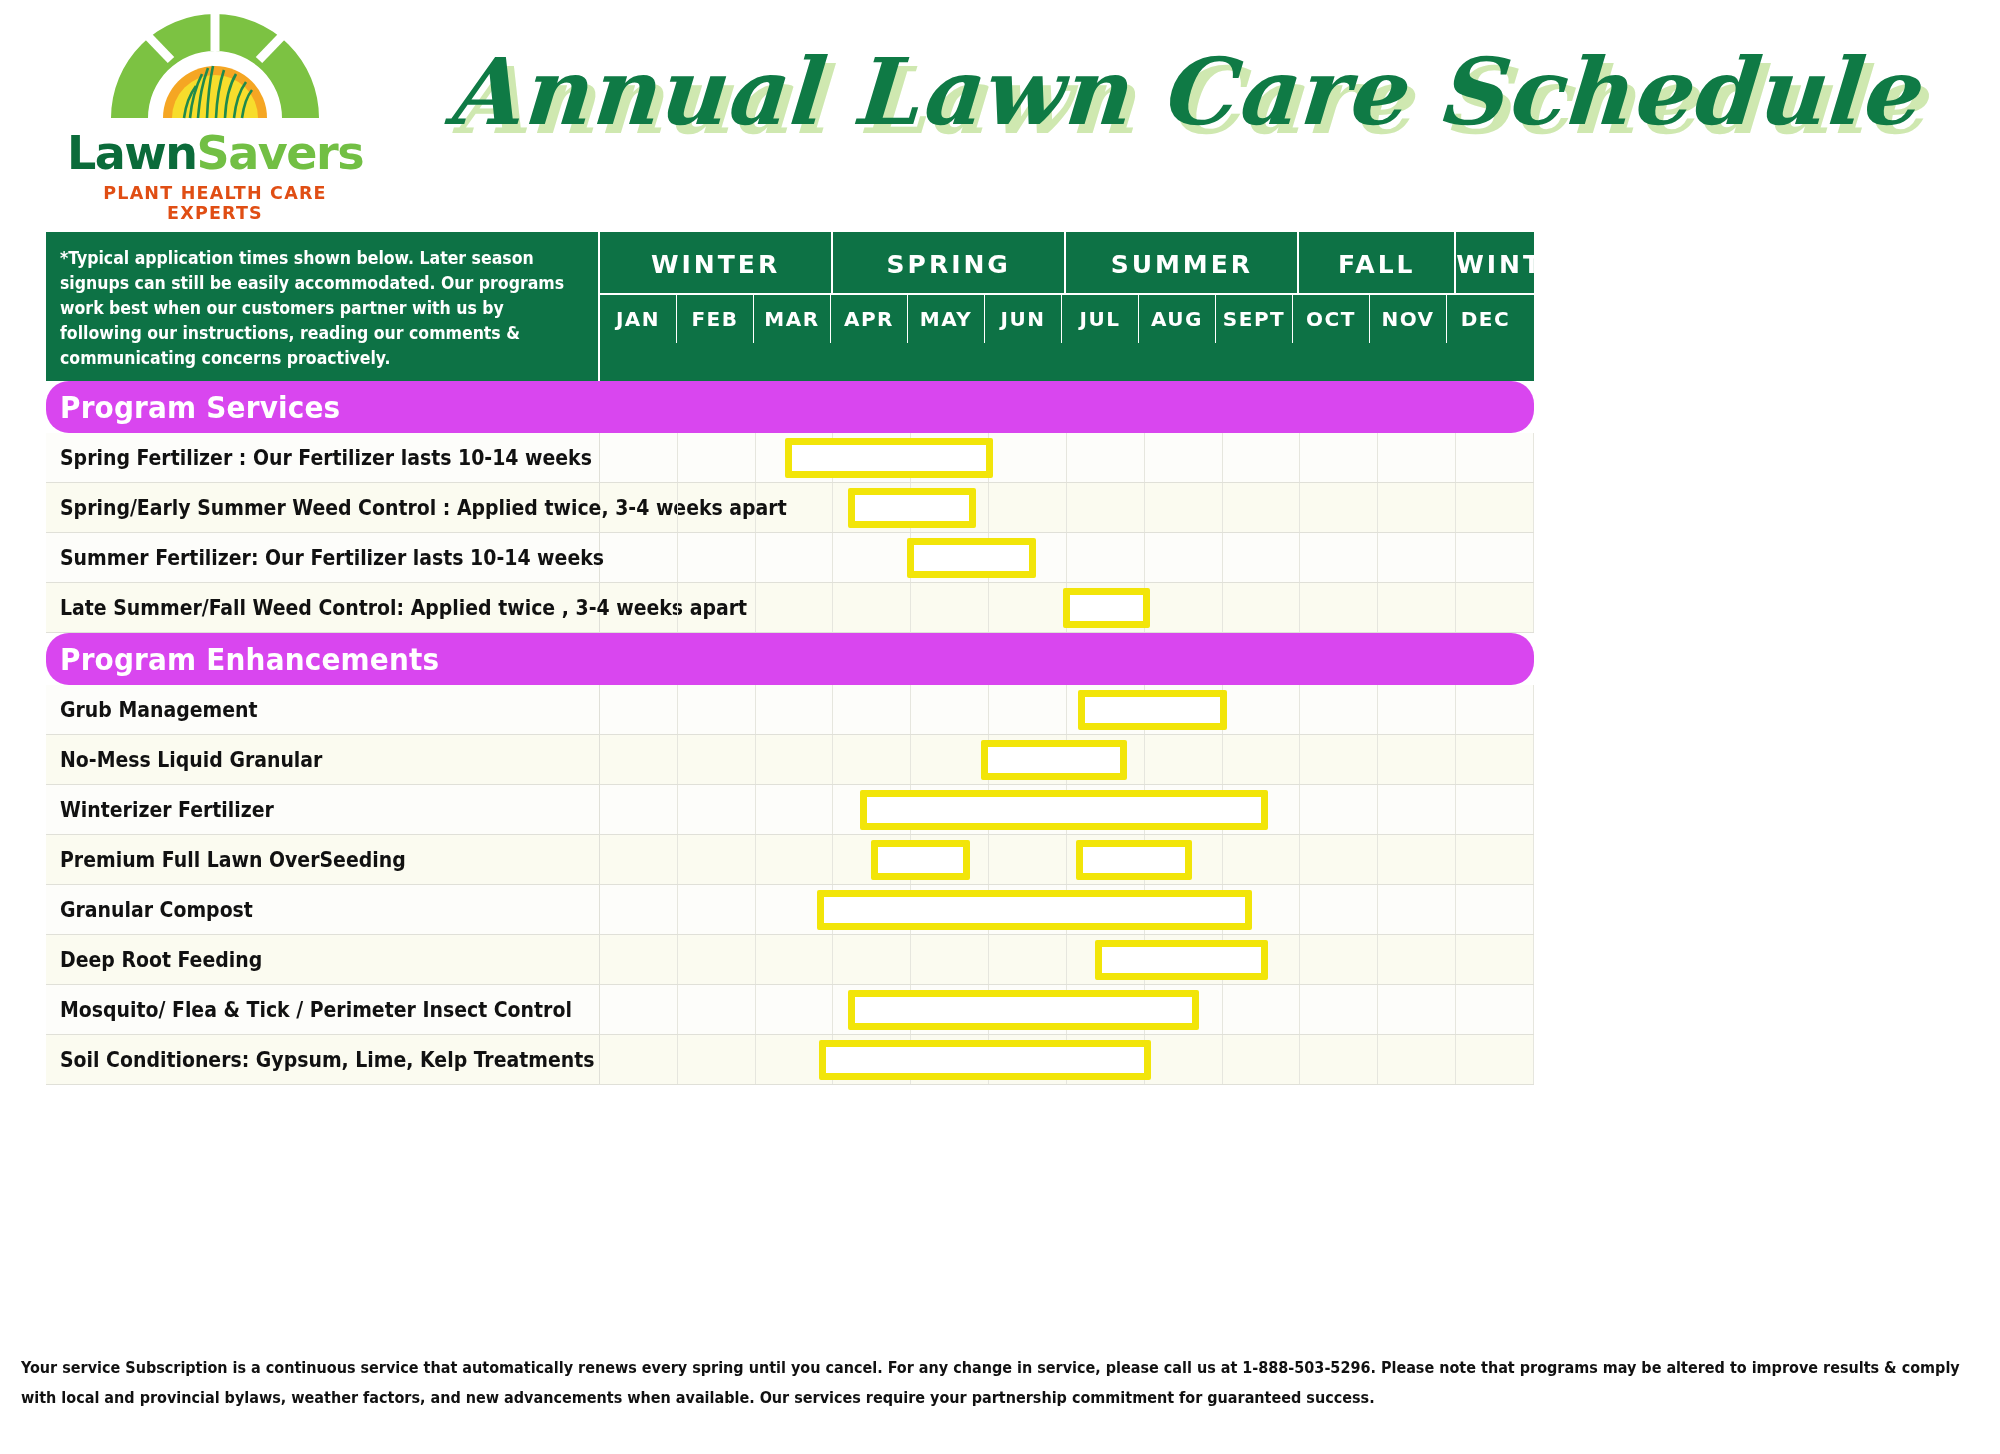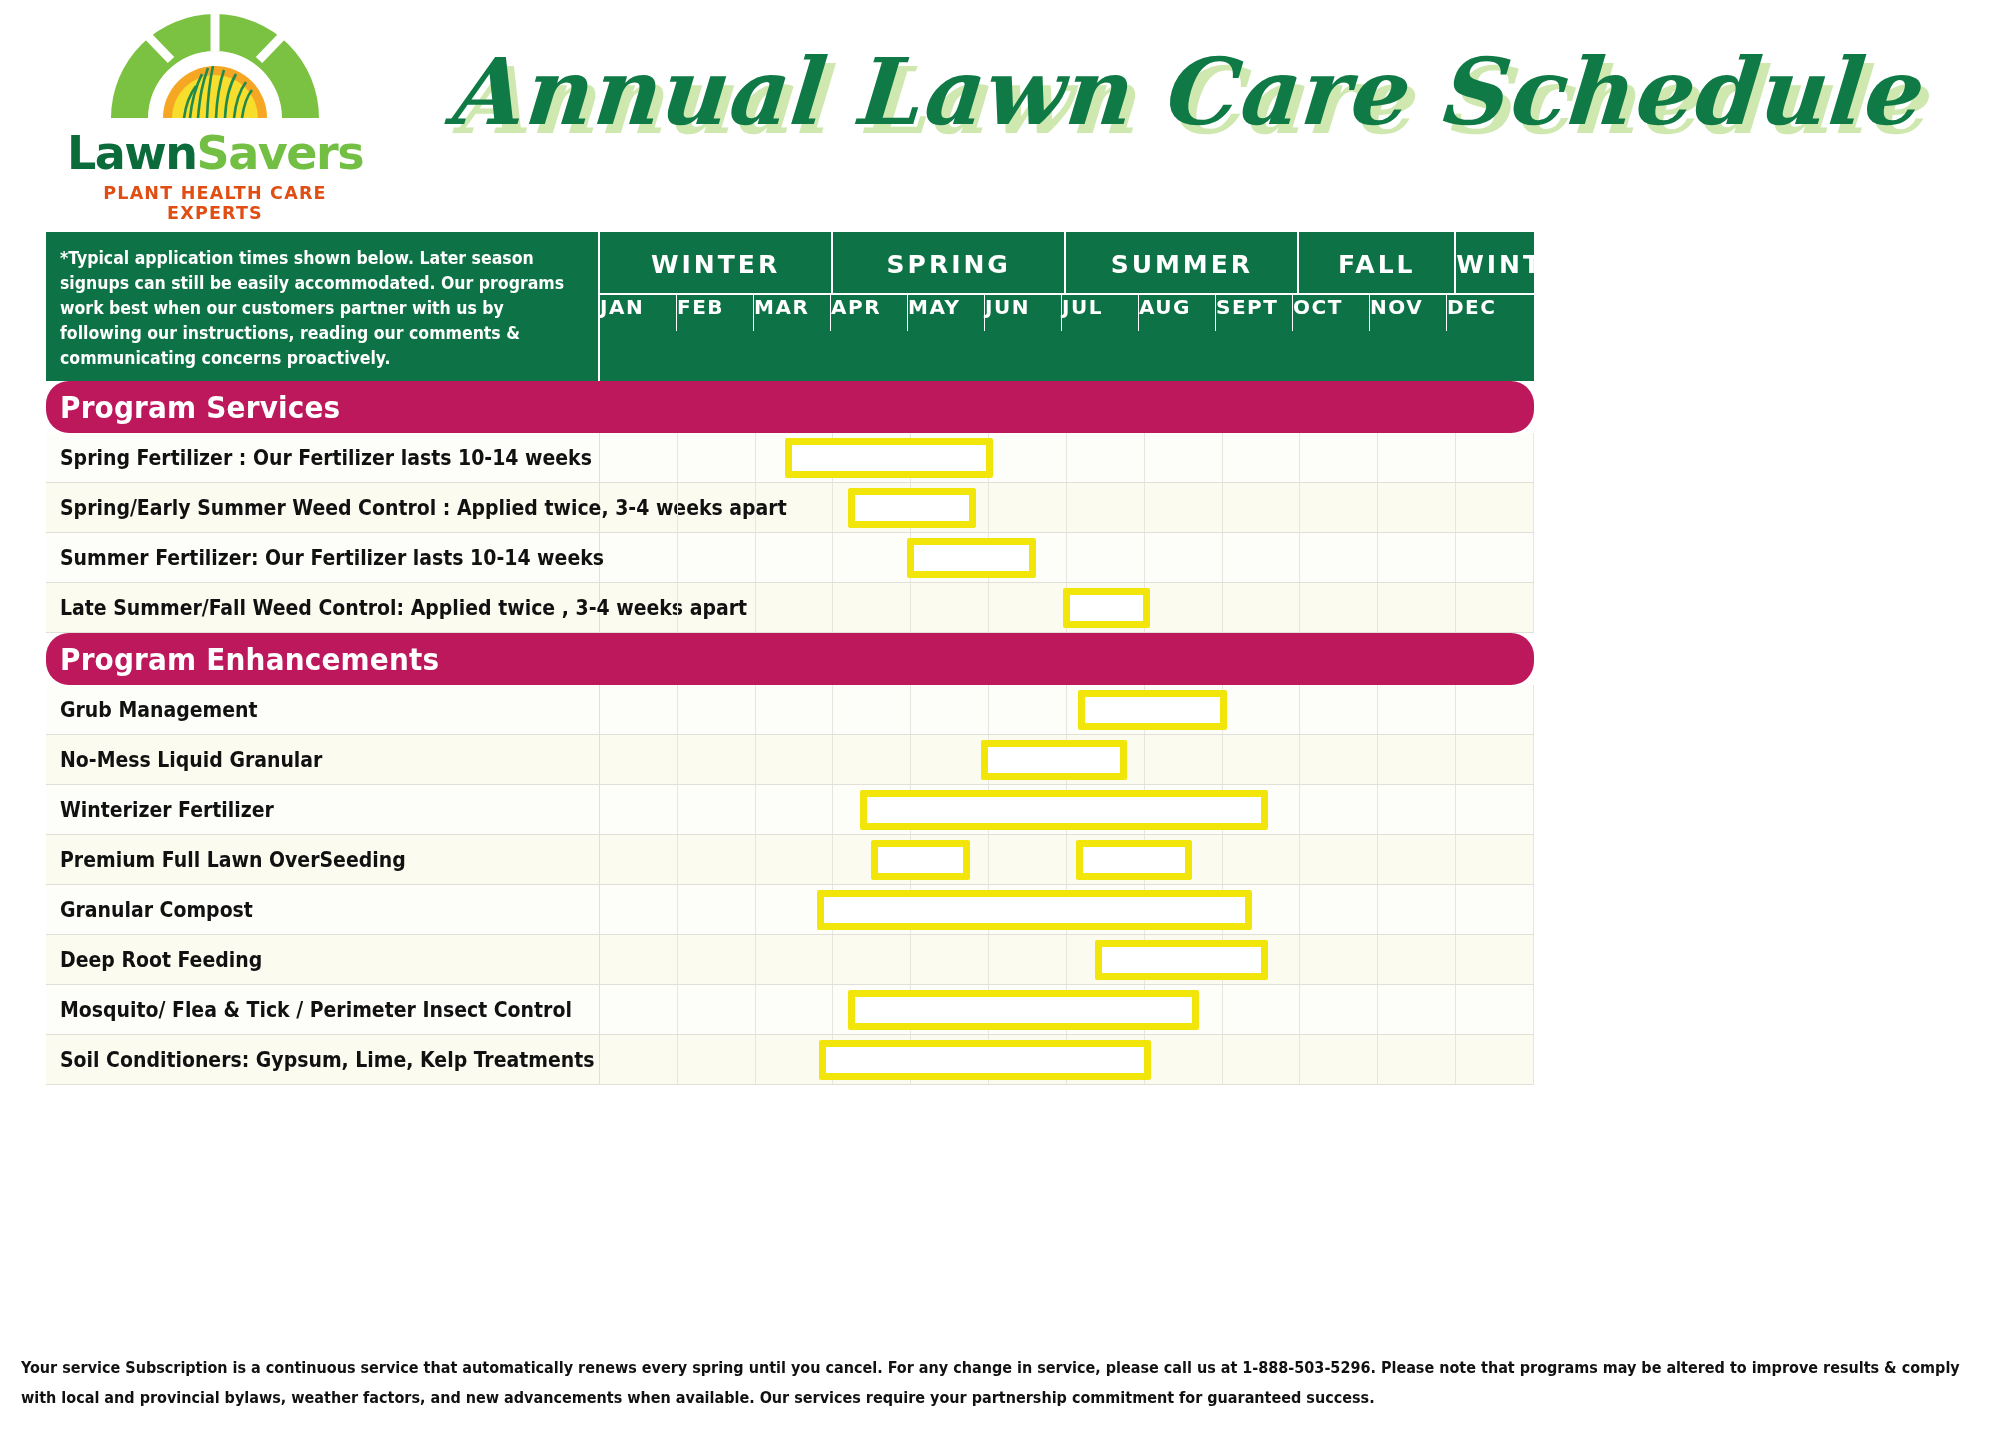--- a/index.html
+++ b/index.html
@@ -92,34 +92,34 @@
     font-family: "DejaVu Sans", sans-serif;
     font-weight: bold;
     font-size: 25px;
     letter-spacing: 3px;
     padding: 18px 0 14px 0;
     border-right: 2px solid #fff;
     border-bottom: 2px solid #fff;
   }
   .season-cell:last-child { border-right: none; }
   .month-cell {
-    text-align: left;
+    text-align: center;
     font-family: "DejaVu Sans", sans-serif;
     font-weight: bold;
     font-size: 20px;
     letter-spacing: 1.5px;
-    padding: 0 0 12px 0;
+    padding: 12px 0 12px 0;
     border-right: 1px solid #ffffff;
     width: 77px;
   }
   .month-cell:last-child { border-right: none; }
 
   .section-bar {
     width: 1488px;
-    background: #be185d;
+    background: #d946ef;
     color: #ffffff;
     font-family: "DejaVu Sans Condensed", "DejaVu Sans", sans-serif;
     font-weight: bold;
     font-size: 31px;
     padding: 8px 0 8px 14px;
     letter-spacing: 0.2px;
     border-radius: 23px;
   }
 
   .row {

